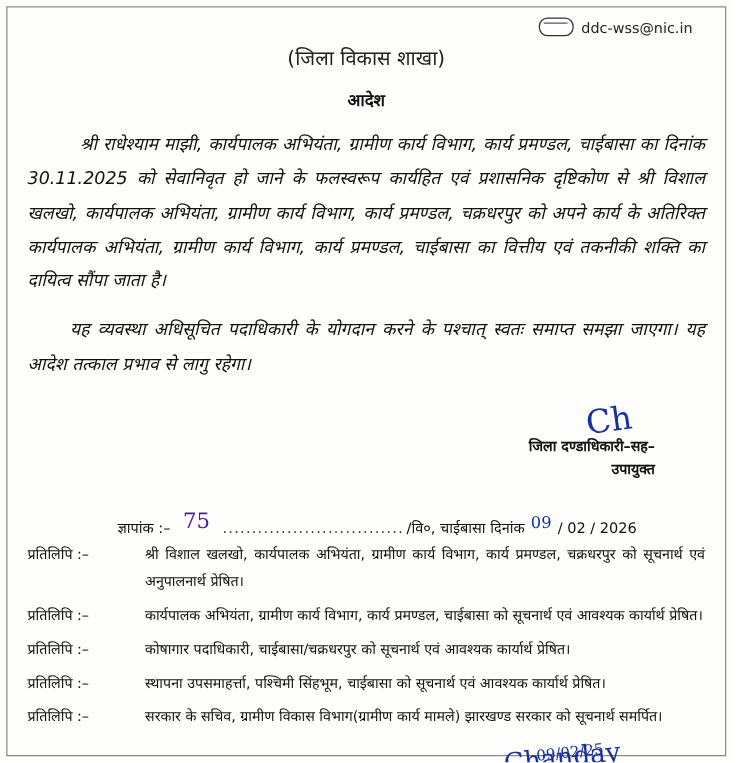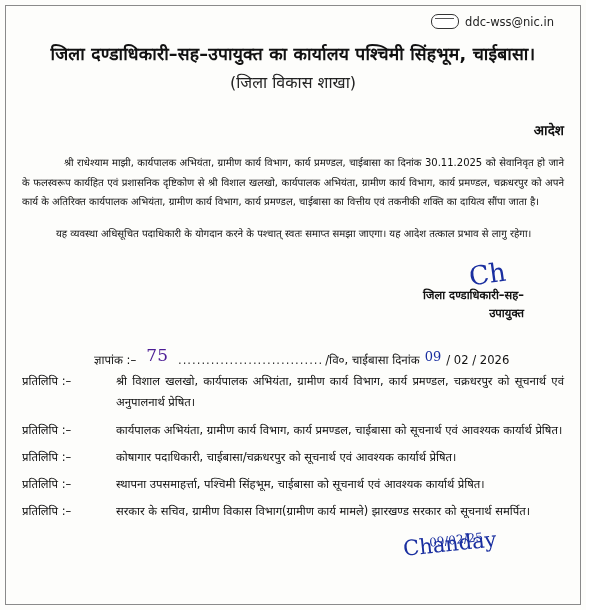--- a/index.html
+++ b/index.html
@@ -77,34 +77,35 @@
     letter-spacing: 0.2px;
     font-family: "DejaVu Sans", sans-serif;
   }
   .office-sub {
     text-align: center;
     font-size: 16px;
     color: #222;
     margin-top: 6px;
   }
   .order-word {
-    text-align: right;
+    text-align: center;
     font-size: 13.5px;
     font-weight: 700;
     color: #111;
-    margin-top: 28px;
+    margin-top: 14px;
   }
 
   
   .para {
-    font-size: 10px;
+    font-size: 14px;
     line-height: 1.95;
     color: #111;
     text-align: justify;
     margin-top: 14px;
+    font-style: italic;
   }
   .para.first {
     text-indent: 42px;
   }
   .para.second {
     text-indent: 34px;
     margin-top: 12px;
   }
 
   
@@ -221,21 +222,20 @@
 <div class="page">
   <div class="border-frame"></div>
 
   <div class="content">
 
     <div class="email-row">
       <span class="email-icon"></span>
       <span class="email-text">ddc-wss@nic.in</span>
     </div>
 
-    <div class="office-title">जिला दण्डाधिकारी–सह–उपायुक्त का कार्यालय पश्चिमी सिंहभूम, चाईबासा।</div>
     <div class="office-sub">(जिला विकास शाखा)</div>
     <div class="order-word">आदेश</div>
 
     <div class="para first">श्री राधेश्याम माझी, कार्यपालक अभियंता, ग्रामीण कार्य विभाग, कार्य प्रमण्डल, चाईबासा का दिनांक 30.11.2025 को सेवानिवृत हो जाने के फलस्वरूप कार्यहित एवं प्रशासनिक दृष्टिकोण से श्री विशाल खलखो, कार्यपालक अभियंता, ग्रामीण कार्य विभाग, कार्य प्रमण्डल, चक्रधरपुर को अपने कार्य के अतिरिक्त कार्यपालक अभियंता, ग्रामीण कार्य विभाग, कार्य प्रमण्डल, चाईबासा का वित्तीय एवं तकनीकी शक्ति का दायित्व सौंपा जाता है।</div>
     <div class="para second">यह व्यवस्था अधिसूचित पदाधिकारी के योगदान करने के पश्चात् स्वतः समाप्त समझा जाएगा। यह आदेश तत्काल प्रभाव से लागु रहेगा।</div>
 
     <div class="sign-block">
       <div class="sign-mark">Ch</div>
       <div class="sign-line">जिला दण्डाधिकारी–सह–</div>
       <div class="sign-line">उपायुक्त</div>

